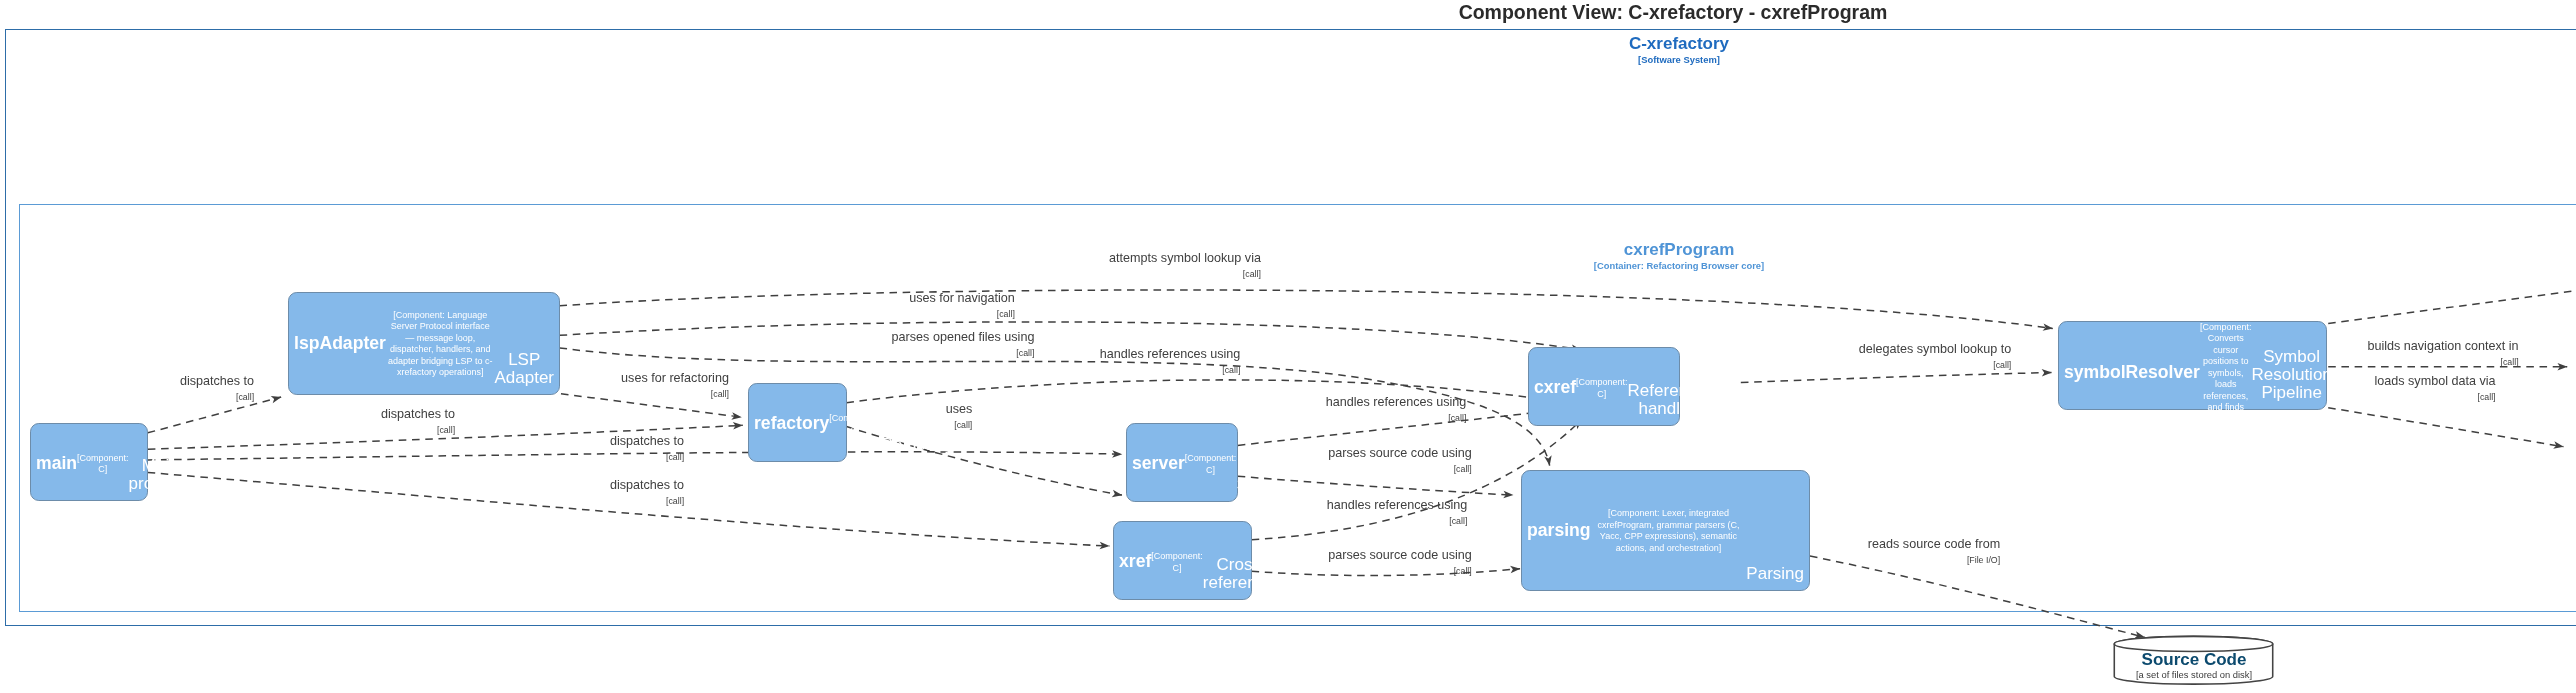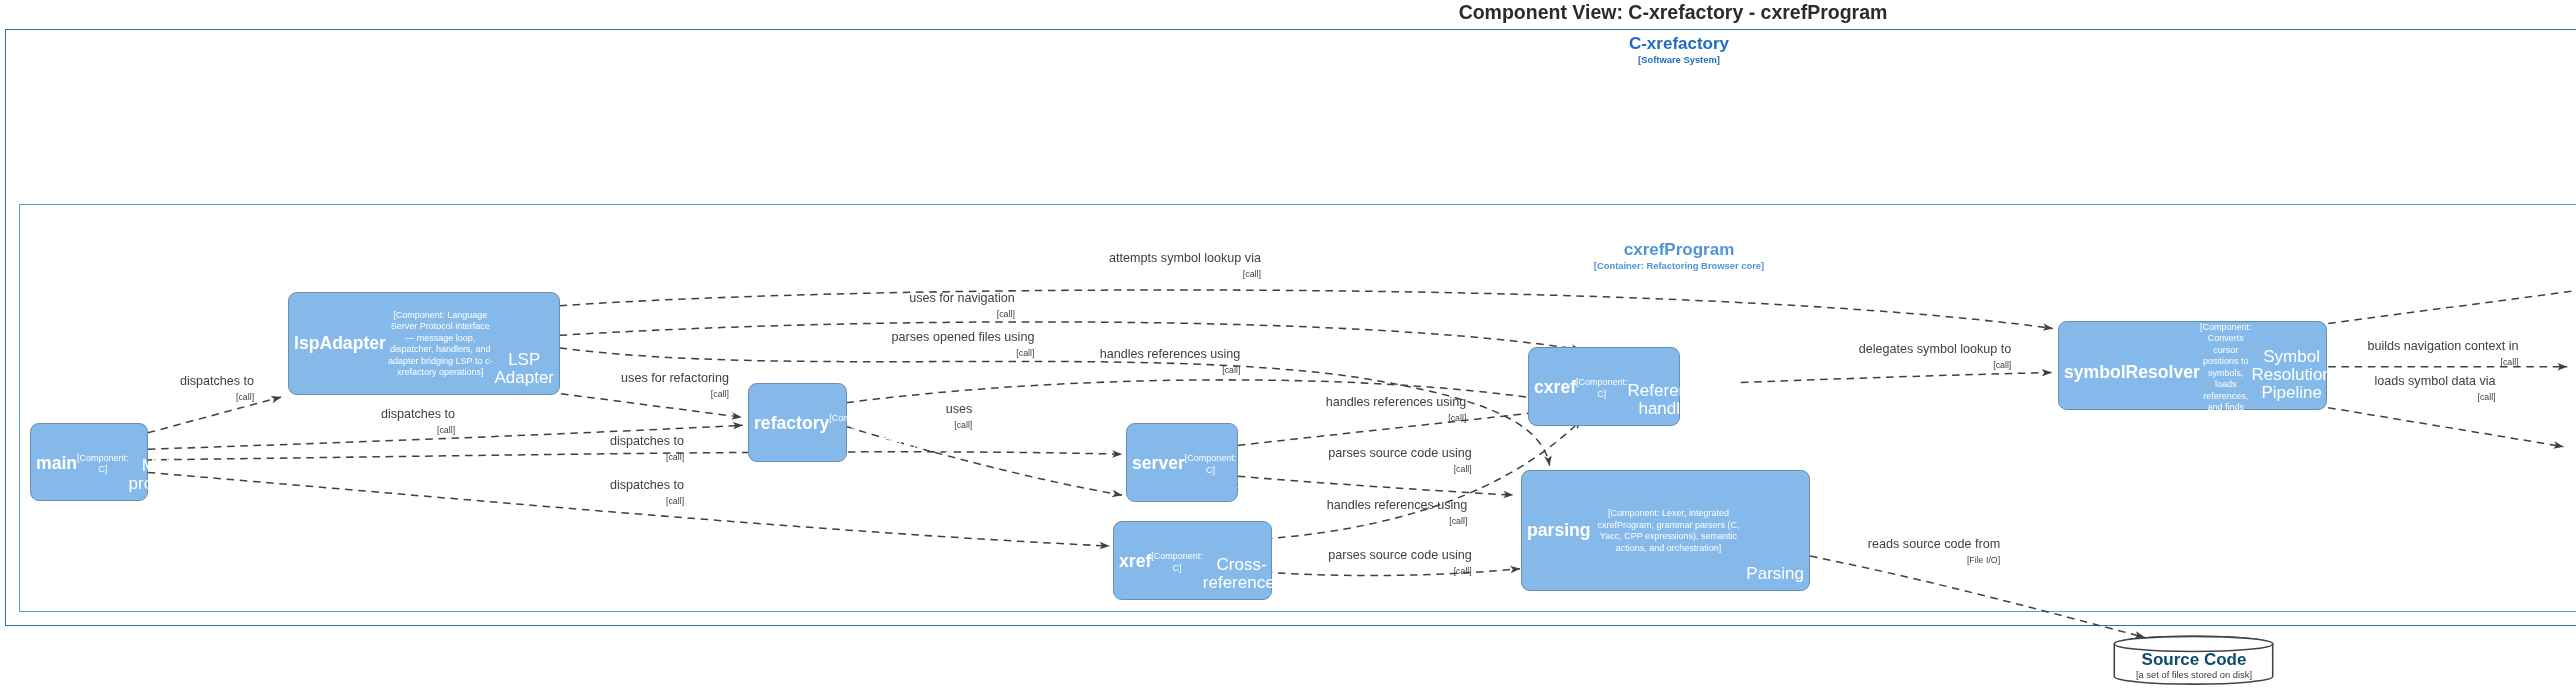--- a/index.html
+++ b/index.html
@@ -102,21 +102,21 @@
     <div class="meta">[Component: C]</div>
     <div class="desc">Refactory</div>
   </div>
 
   <div class="comp small" style="left:1126px;top:423px;width:112px;height:79px;">
     <div class="name">server</div>
     <div class="meta">[Component: C]</div>
     <div class="desc">Editor Server</div>
   </div>
 
-  <div class="comp small" style="left:1113px;top:521px;width:159px;height:79px;">
+  <div class="comp small" style="left:1113px;top:521px;width:139px;height:79px;">
     <div class="name">xref</div>
     <div class="meta">[Component: C]</div>
     <div class="desc">Cross-referencer</div>
   </div>
 
   <div class="comp" style="left:1521px;top:470px;width:289px;height:121px;">
     <div class="name">parsing</div>
     <div class="meta">[Component: Lexer, integrated cxrefProgram, grammar parsers (C, Yacc, CPP expressions), semantic actions, and orchestration]</div>
     <div class="desc">Parsing</div>
   </div>

